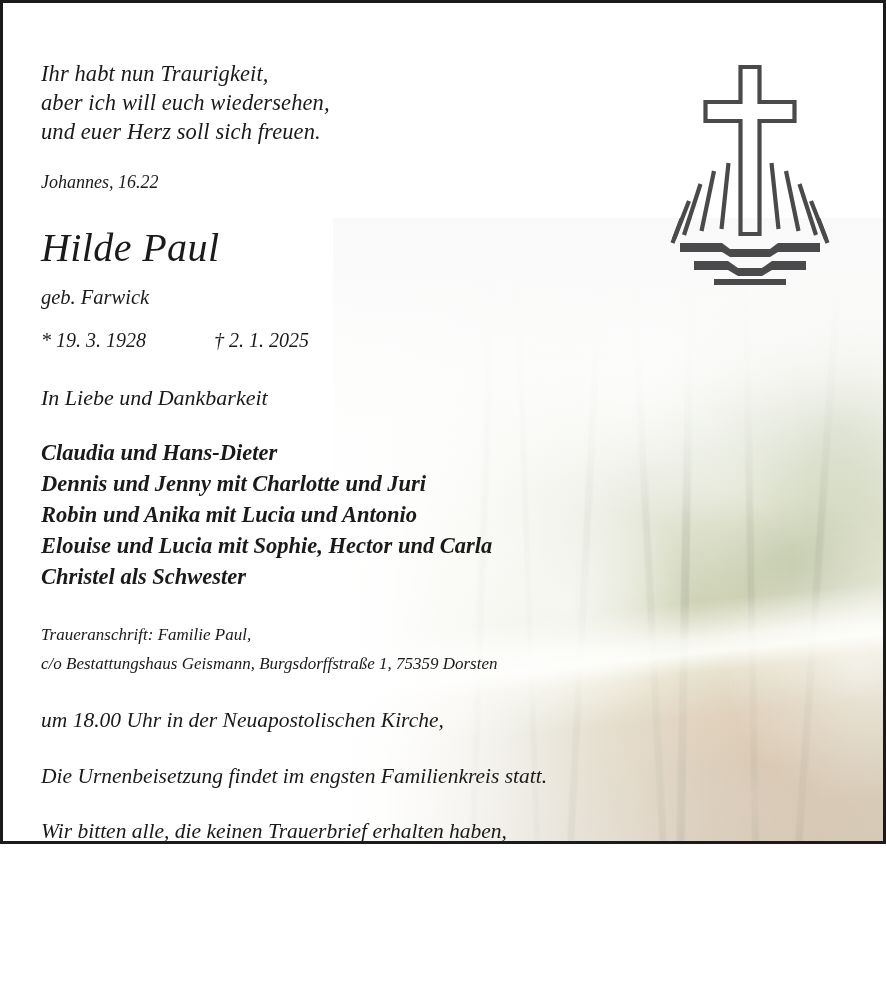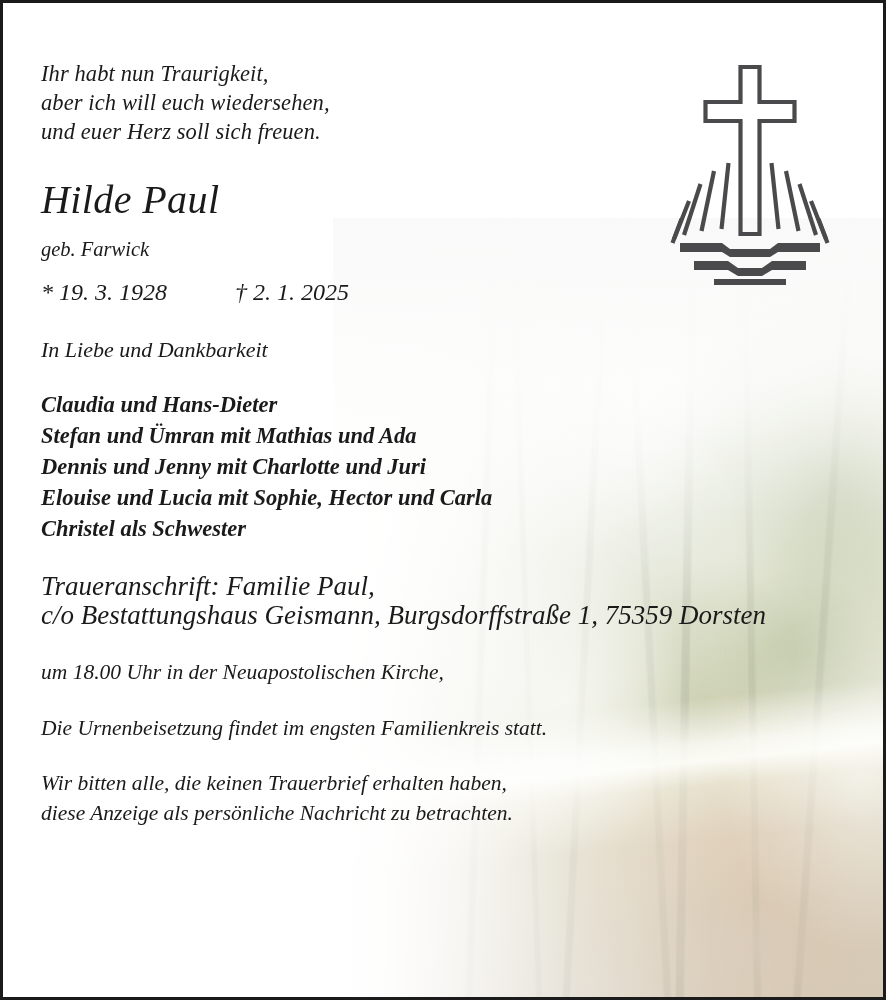--- a/index.html
+++ b/index.html
@@ -4,21 +4,21 @@
 <style>
   html, body {
     margin: 0;
     padding: 0;
     background: #ffffff;
   }
 
   .notice {
     position: relative;
     width: 886px;
-    height: 1000px;
+    height: 844px;
     box-sizing: border-box;
     border: 3px solid #1b1b1b;
     background: #ffffff;
     overflow: hidden;
     font-family: "Liberation Serif", "DejaVu Serif", serif;
   }
 
   
   .photo {
     position: absolute;
@@ -133,21 +133,21 @@
     letter-spacing: 0.4px;
   }
 
   .maiden-name {
     font-size: 20.5px;
     line-height: 27px;
     margin-top: 8px;
   }
 
   .dates {
-    font-size: 24px;
+    font-size: 20px;
     line-height: 29px;
     margin-top: 15px;
   }
   .dates .death-date {
     display: inline-block;
     margin-left: 68px;
   }
 
   .dedication {
     font-size: 22px;
@@ -161,21 +161,21 @@
   }
   .survivors .line {
     font-size: 22.5px;
     line-height: 31px;
   }
 
   .address {
     margin-top: 28px;
   }
   .address .line {
-    font-size: 27px;
+    font-size: 17px;
     line-height: 29px;
     font-style: italic;
   }
 
   .service {
     margin-top: 28px;
   }
   .service .line {
     font-size: 21.5px;
     line-height: 29.5px;
@@ -255,35 +255,36 @@
   </div>
 
   <div class="content">
 
     <div class="verse">
       <div class="line">Ihr habt nun Traurigkeit,</div>
       <div class="line">aber ich will euch wiedersehen,</div>
       <div class="line">und euer Herz soll sich freuen.</div>
     </div>
 
+    <div class="line attribution">Johannes, 16.22</div>
 
     <div class="line deceased-name">Hilde Paul</div>
 
     <div class="line maiden-name">geb. Farwick</div>
 
     <div class="dates">
       <span class="line" style="display:inline-block">* 19. 3. 1928</span><span class="line death-date">† 2. 1. 2025</span>
     </div>
 
     <div class="line dedication">In Liebe und Dankbarkeit</div>
 
     <div class="survivors">
       <div class="line">Claudia und Hans-Dieter</div>
-      <div class="line">Stefan und Ümran mit Mathias und Ada</div>
       <div class="line">Dennis und Jenny mit Charlotte und Juri</div>
+      <div class="line">Robin und Anika mit Lucia und Antonio</div>
       <div class="line">Elouise und Lucia mit Sophie, Hector und Carla</div>
       <div class="line">Christel als Schwester</div>
     </div>
 
     <div class="address">
       <div class="line">Traueranschrift: Familie Paul,</div>
       <div class="line">c/o Bestattungshaus Geismann, Burgsdorffstraße 1, 75359 Dorsten</div>
     </div>
 
     <div class="service">

